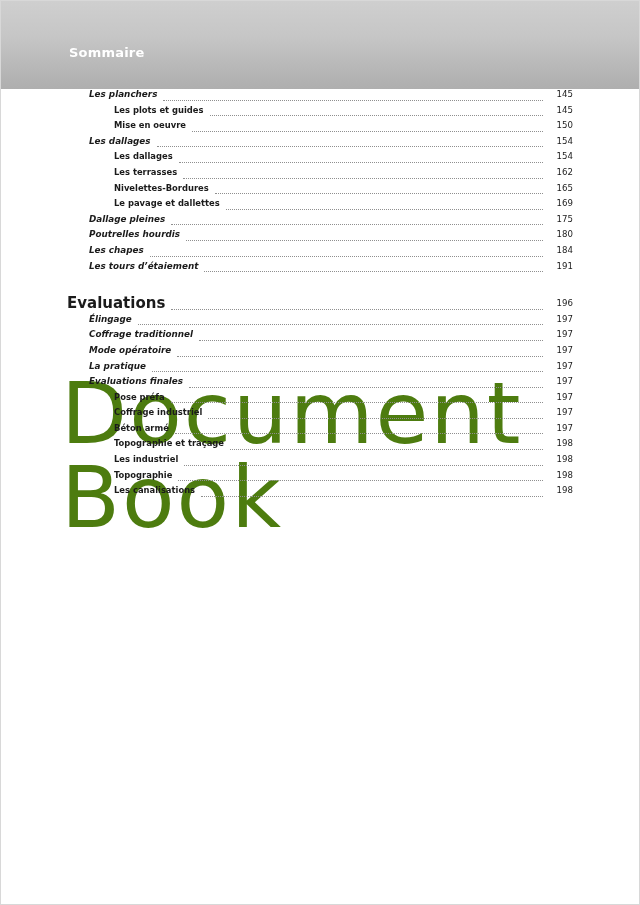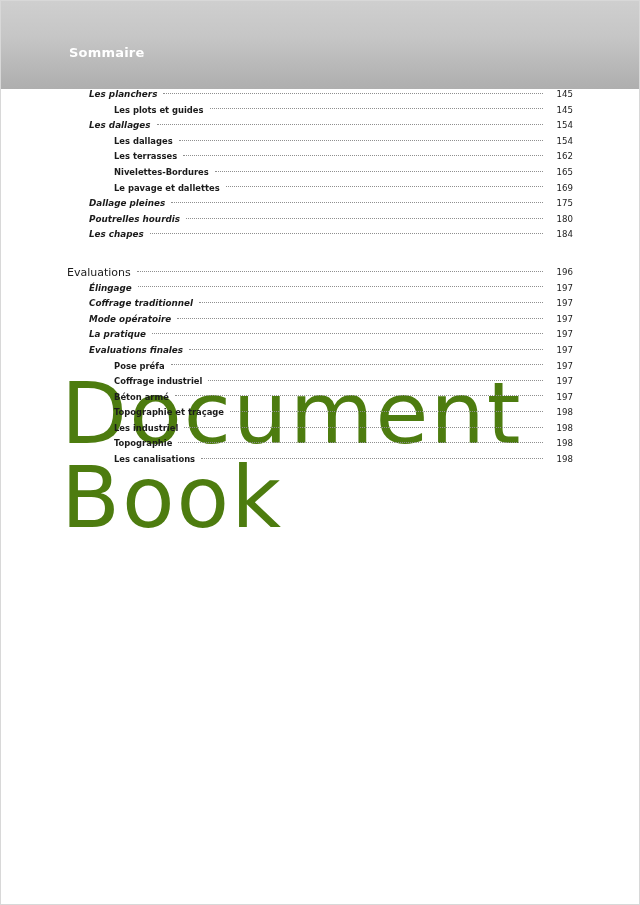--- a/index.html
+++ b/index.html
@@ -63,21 +63,21 @@
     width: 640px;
   }
   .group {
     margin-top: 0;
   }
   .spacer {
     height: 22px;
   }
   .row {
     display: flex;
-    align-items: center;
+    align-items: flex-end;
     font-size: 8.6px;
     color: #1b1b1b;
     line-height: 15.6px;
     height: 15.6px;
     padding: 0;
   }
   .row .label {
     white-space: nowrap;
     flex: 0 0 auto;
   }
@@ -95,22 +95,22 @@
     width: 26px;
     text-align: right;
     white-space: nowrap;
   }
 
   
   .lvl-head {
     padding-left: 66px;
   }
   .lvl-head .label {
-    font-weight: normal;
-    font-size: 11px;
+    font-weight: bold;
+    font-size: 15px;
   }
   .lvl-1 {
     padding-left: 88px;
   }
   .lvl-1 .label {
     font-weight: bold;
     font-style: italic;
     font-size: 8.8px;
   }
   .lvl-2 {
@@ -149,20 +149,25 @@
           <div class="row lvl-1">
             <span class="label">Les planchers</span>
             <span class="leader"></span>
             <span class="page-num">145</span>
           </div>
           <div class="row lvl-2">
             <span class="label">Les plots et guides</span>
             <span class="leader"></span>
             <span class="page-num">145</span>
           </div>
+          <div class="row lvl-2">
+            <span class="label">Mise en oeuvre</span>
+            <span class="leader"></span>
+            <span class="page-num">150</span>
+          </div>
           <div class="row lvl-1">
             <span class="label">Les dallages</span>
             <span class="leader"></span>
             <span class="page-num">154</span>
           </div>
           <div class="row lvl-2">
             <span class="label">Les dallages</span>
             <span class="leader"></span>
             <span class="page-num">154</span>
           </div>
@@ -188,20 +193,25 @@
           </div>
           <div class="row lvl-1">
             <span class="label">Poutrelles hourdis</span>
             <span class="leader"></span>
             <span class="page-num">180</span>
           </div>
           <div class="row lvl-1">
             <span class="label">Les chapes</span>
             <span class="leader"></span>
             <span class="page-num">184</span>
+          </div>
+          <div class="row lvl-1">
+            <span class="label">Les tours d’étaiement</span>
+            <span class="leader"></span>
+            <span class="page-num">191</span>
           </div>
         </div>
         <div class="spacer"></div>
         <div class="group">
           <div class="row lvl-head">
             <span class="label">Evaluations</span>
             <span class="leader"></span>
             <span class="page-num">196</span>
           </div>
           <div class="row lvl-1">

